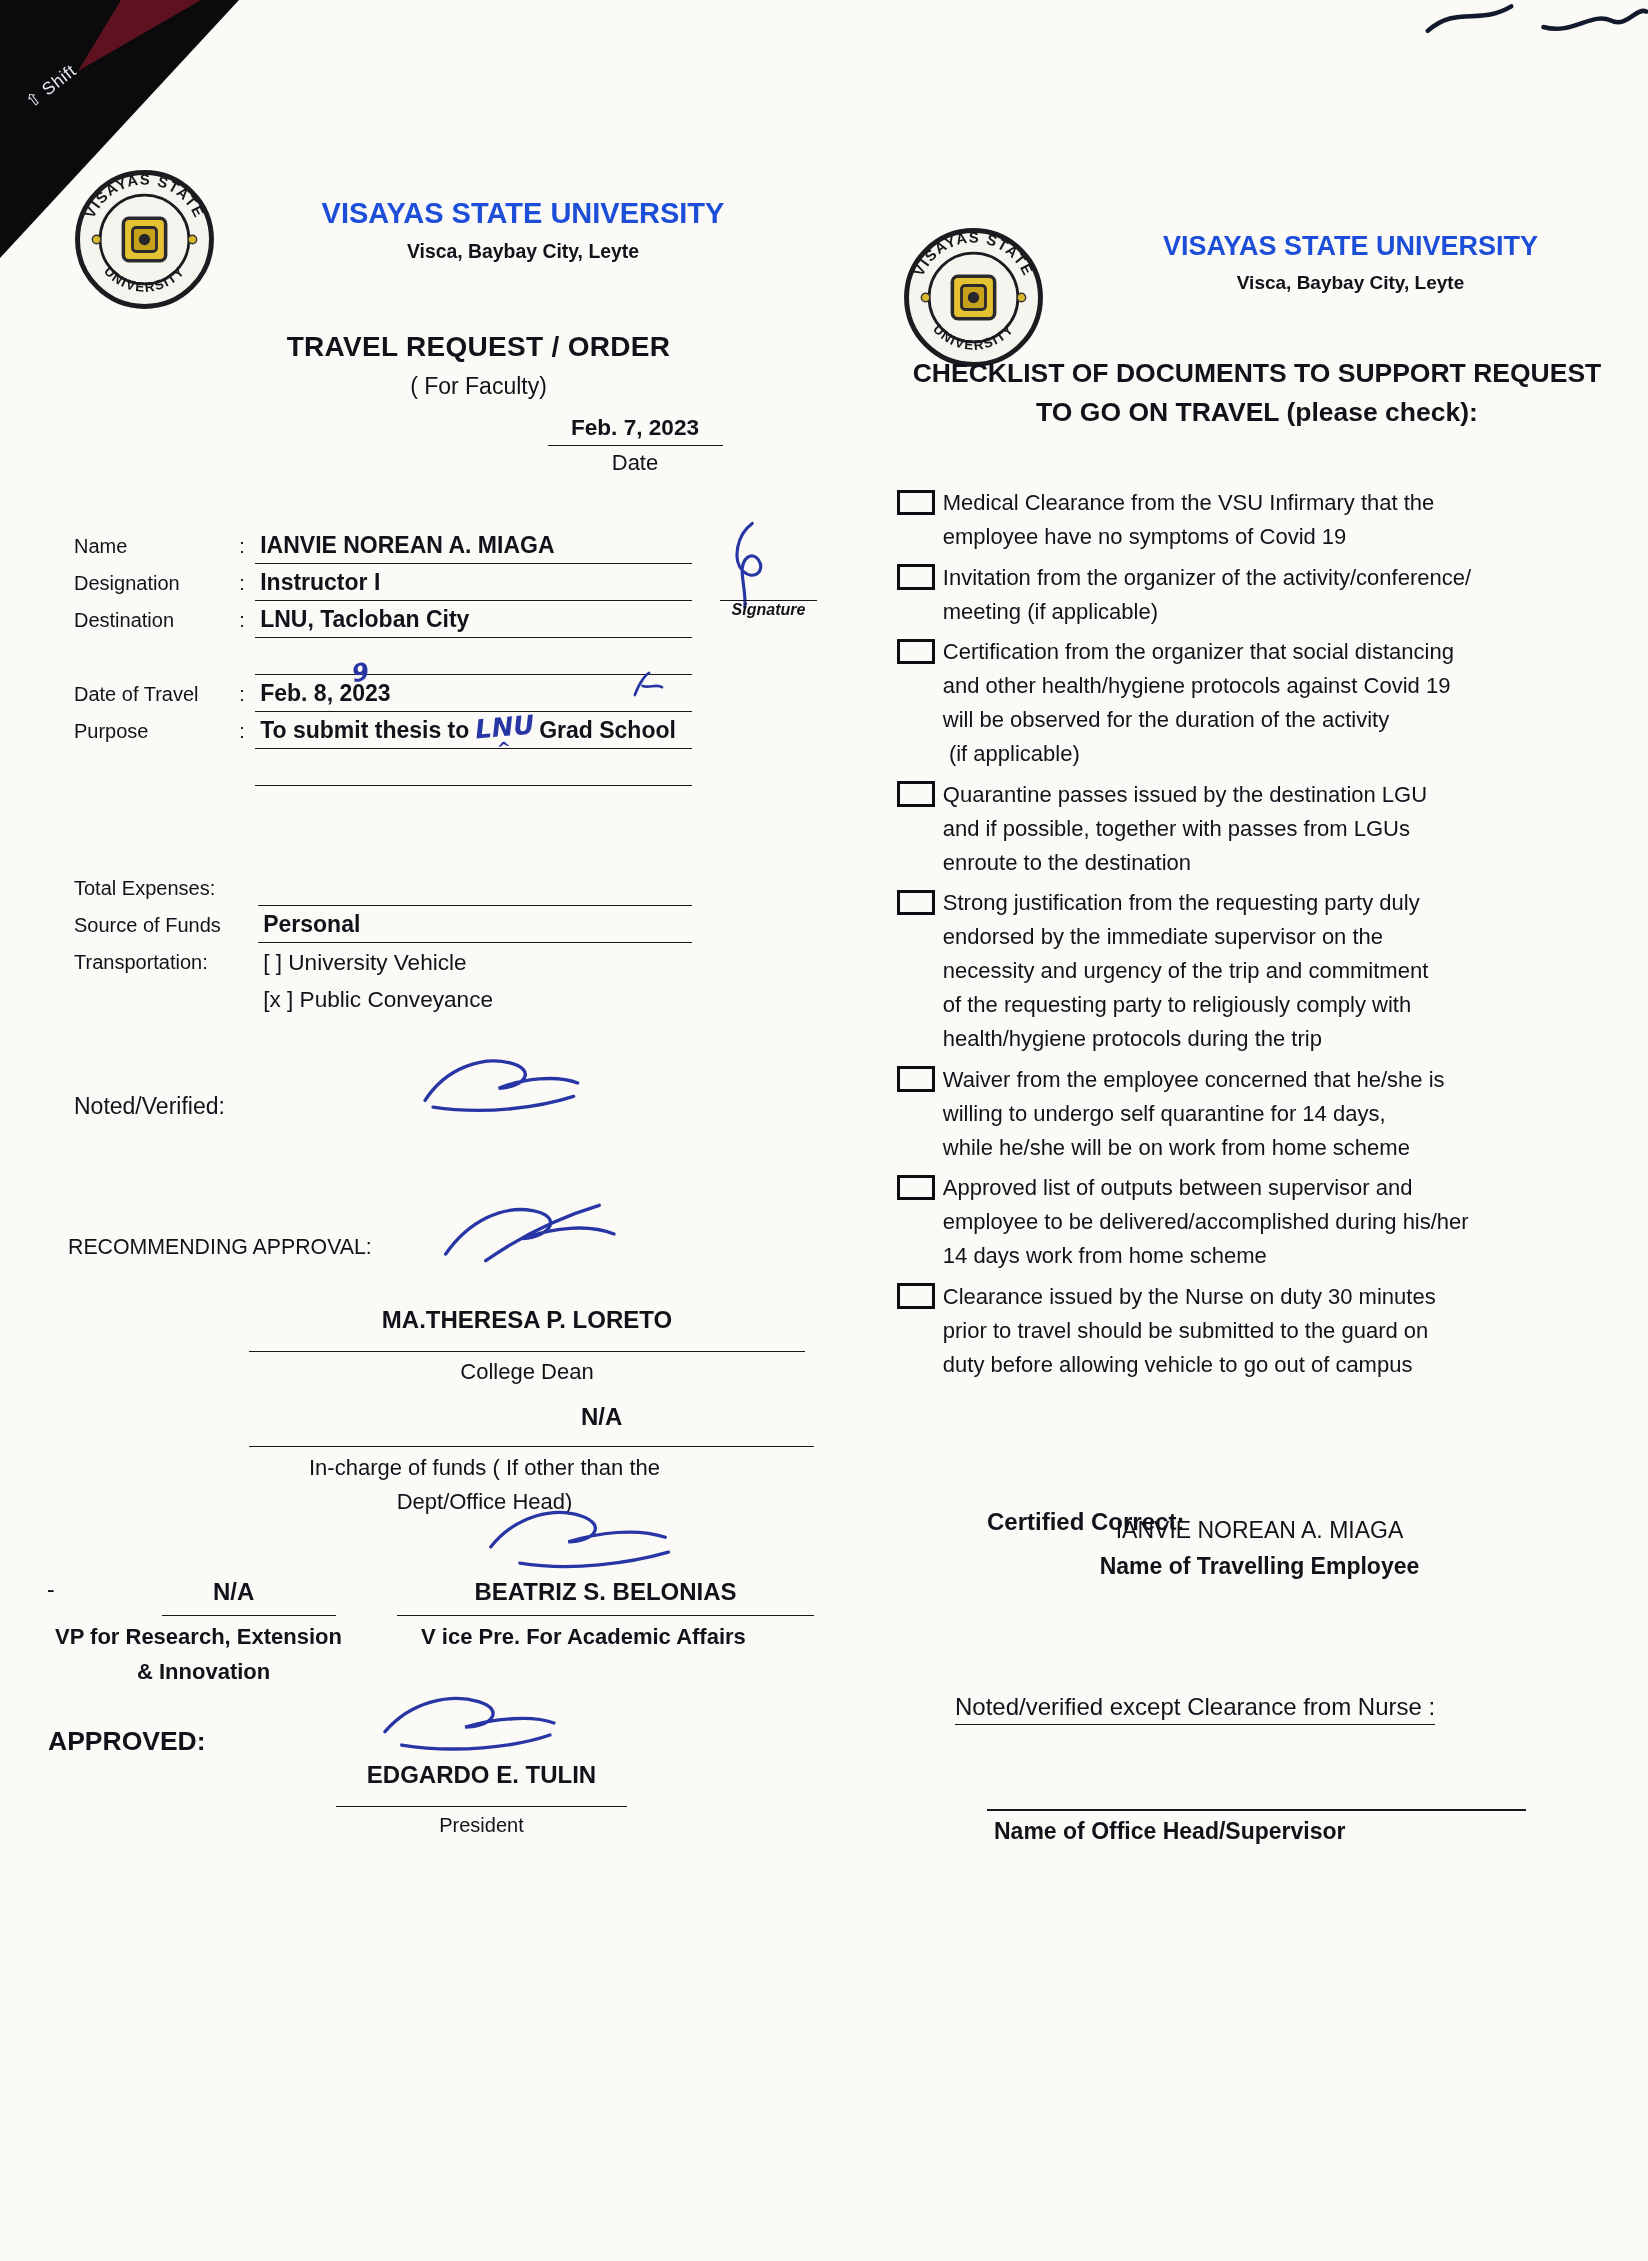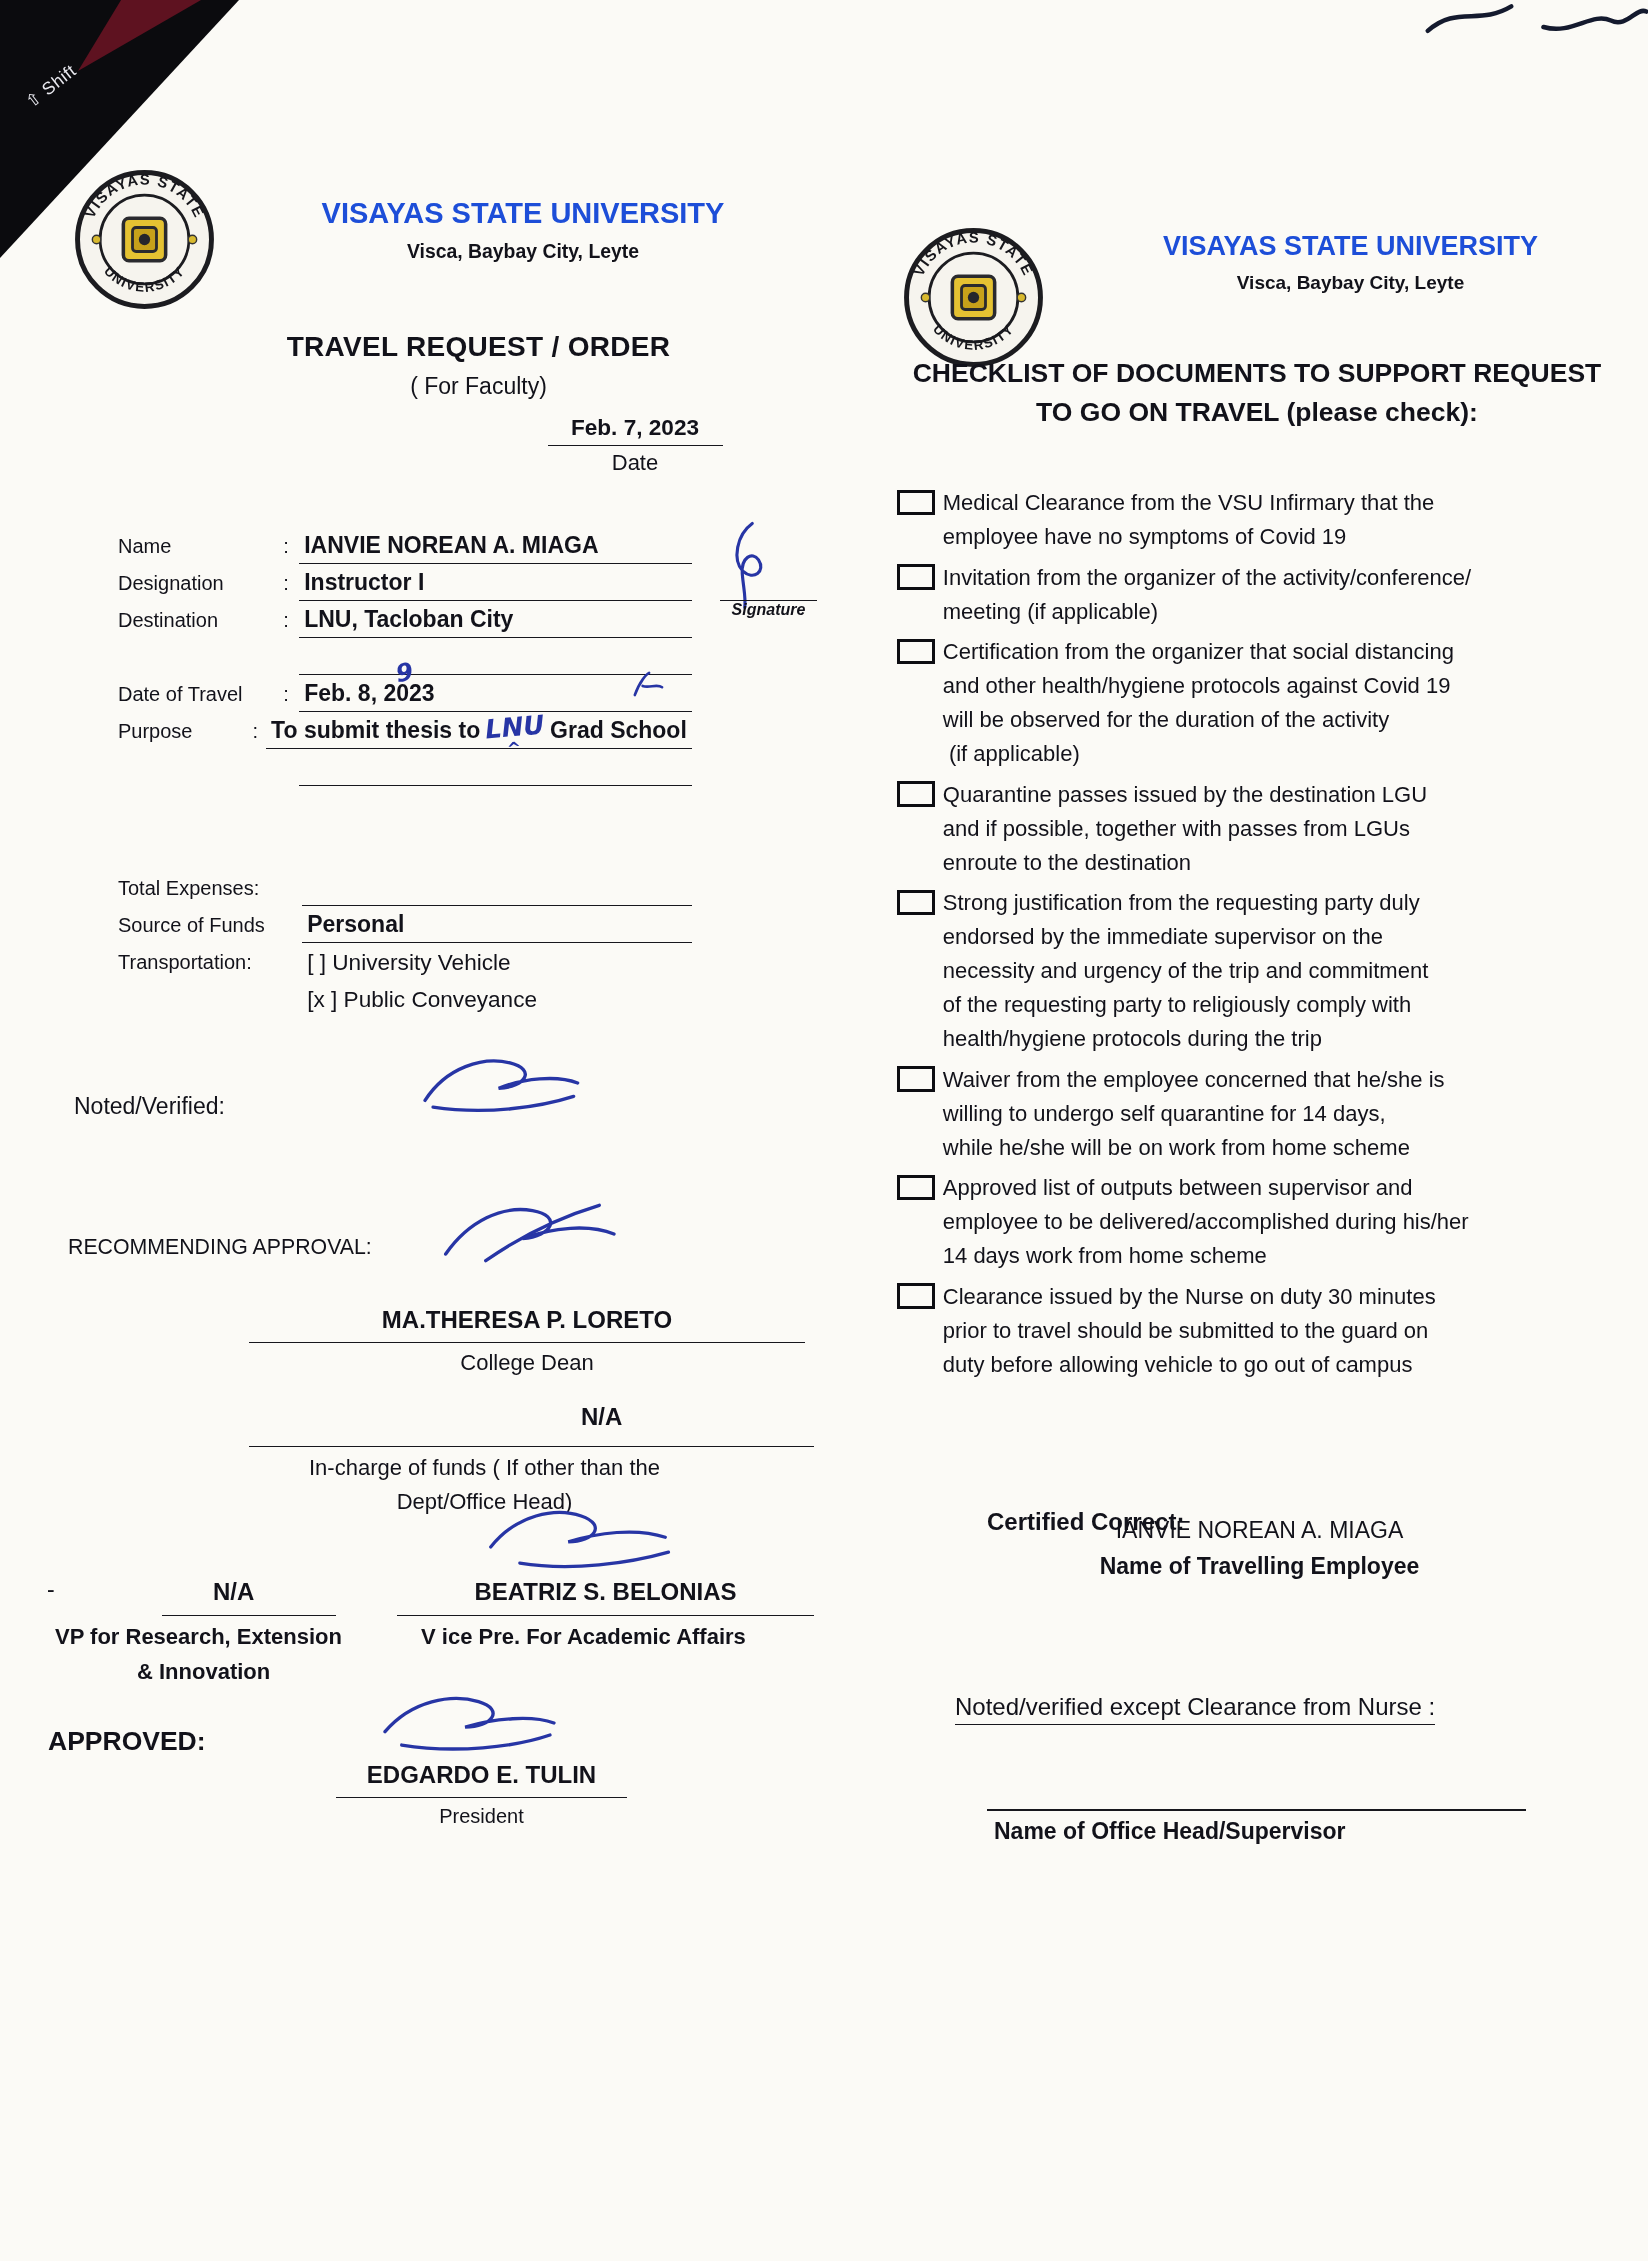--- a/index.html
+++ b/index.html
@@ -27,21 +27,21 @@
 
   .ftitle{font-size:28px;font-weight:bold;letter-spacing:0.3px;}
   .fsubtitle{font-size:23px;margin-top:10.3px;}
 
   .date-value{display:inline-block;min-width:162px;border-bottom:1.9px solid #17171d;
               font-size:22.6px;font-weight:600;padding:0 6.5px 3.9px;}
   .date-caption{font-size:22px;margin-top:3.9px;}
 
   .fields,.expenses{position:absolute;width:618px;left:74px;}
   .frow{display:flex;align-items:flex-end;height:37px;}
-  .flabel{width:155px;font-size:20px;padding-bottom:6.5px;margin-left:44px;}
+  .flabel{width:155px;font-size:20px;padding-bottom:6.5px;}
   .fcolon{width:26px;font-size:20px;padding-bottom:6.5px;text-align:center;}
   .fvalue{flex:1;font-size:23px;font-weight:bold;border-bottom:1.9px solid #17171d;
           padding:0 5.2px 3.9px;position:relative;white-space:nowrap;}
   .fvalue.noline{border-bottom:none;font-weight:normal;font-size:22.6px;margin-top:22px;}
   .fvalue.empty{height:26px;}
 
   .hand{color:#2735a5;font-family:"DejaVu Sans",sans-serif;font-style:italic;font-weight:bold;
         display:inline-block;transform:rotate(-5deg);font-size:26px;margin:0 5.2px;position:relative;top:-2.6px;}
   .caret{position:absolute;left:34%;bottom:-15.5px;color:#2735a5;font-size:17px;transform:none;font-style:normal;}
   .corr{position:absolute;left:97px;top:-22px;font-size:24.6px;transform:rotate(-10deg);margin:0;}
@@ -51,21 +51,21 @@
   .sig path{fill:none;stroke:#2735a5;stroke-width:5;stroke-linecap:round;}
   .sig-line{position:absolute;left:720px;top:600px;width:97px;border-top:1.9px solid #17171d;text-align:center;}
   .sig-caption{font-size:16px;font-weight:bold;font-style:italic;}
 
   .plain-label{font-size:23px;}
   .caps-label{font-size:21.3px;}
   .approved-label{font-size:26.5px;font-weight:bold;}
 
   .name-underlined{display:inline-block;border-bottom:1.9px solid #17171d;padding:0 17px 3.9px;
                    font-weight:bold;font-size:24px;}
-  .name-line{border-bottom:1.9px solid #17171d;padding-bottom:8px;font-weight:bold;font-size:24px;}
+  .name-line{border-bottom:1.9px solid #17171d;padding-bottom:17px;font-weight:bold;font-size:24px;}
   .role-caption{font-size:21.3px;font-weight:bold;margin-top:6.5px;}
   .role-caption.light{font-weight:normal;font-size:20px;}
   .hline{position:absolute;border-top:1.9px solid #17171d;height:0;}
   .na{font-size:24px;font-weight:bold;}
   .small-cap{font-size:22px;}
   .small-cap.b{font-weight:bold;}
 
   .cl-title{font-size:26.5px;font-weight:bold;line-height:39px;}
   .cl-items{position:absolute;left:897px;top:486px;width:711px;}
   .check-item{display:flex;align-items:flex-start;margin-bottom:6.5px;}

